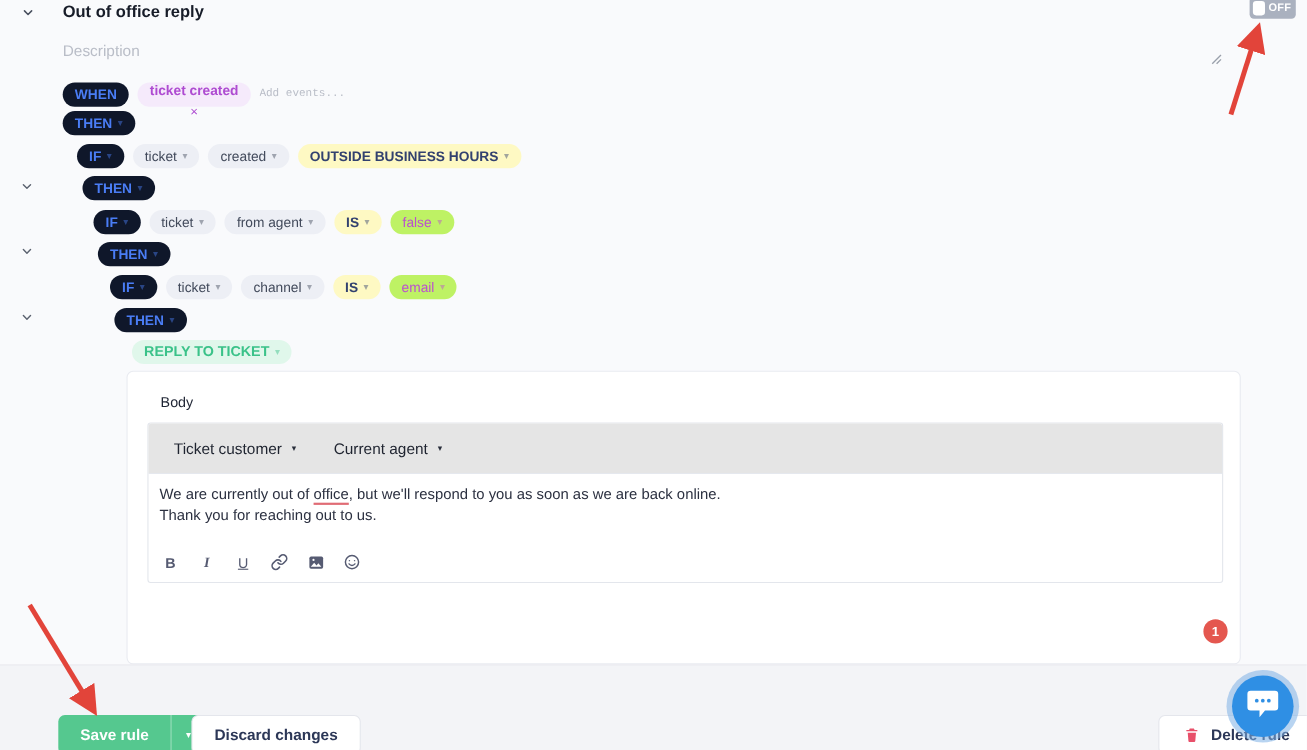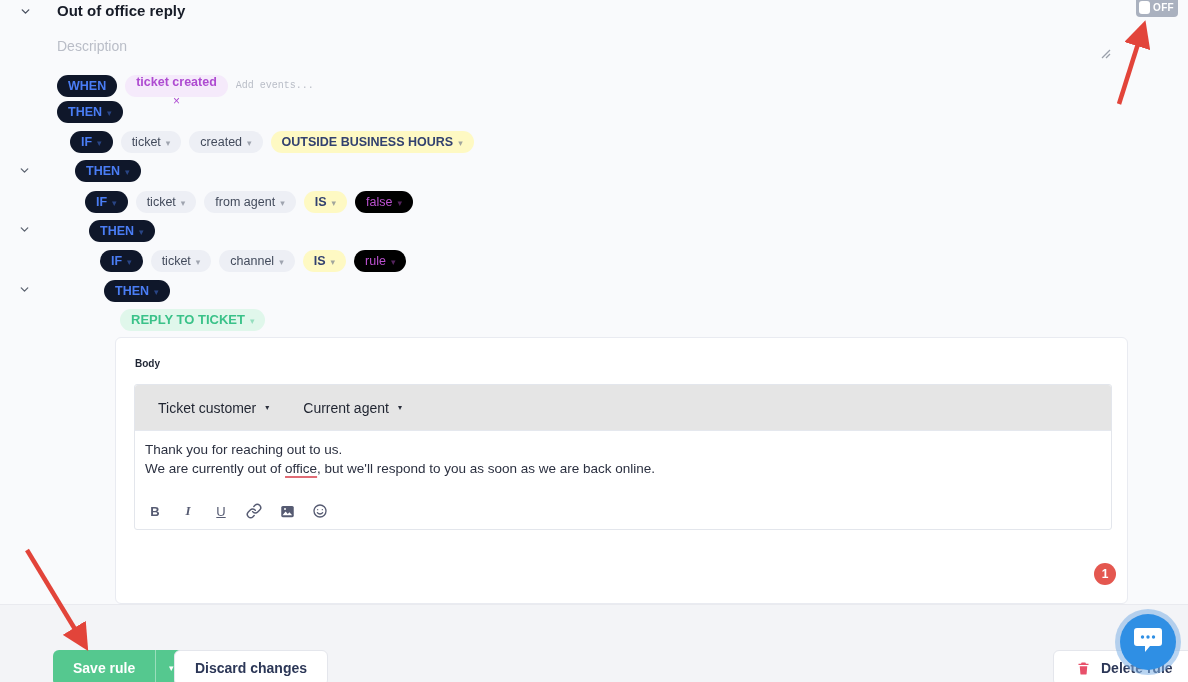--- a/index.html
+++ b/index.html
@@ -32,36 +32,36 @@
   .chip-row { position:absolute; display:flex; align-items:center; gap:8px; height:23px; }
   .chip {
     display:inline-flex; align-items:center; gap:5px; height:22px; padding:0 11px;
     border-radius:13px; font-size:12.5px; font-weight:600; white-space:nowrap; cursor:pointer;
   }
   .chip .caret { font-size:9px; opacity:.45; transform:translateY(.5px); }
   .chip-blue   { color:#4a7df5; background:#0f172a; font-weight:700; }
   .chip-gray   { color:#434b5c; background:#edeff5; font-weight:500; }
   .chip-navy   { color:#32416f; background:#fef9c3; font-weight:700; }
   .chip-purple { color:#ae4bd1; background:#f5eafb; font-weight:600;flex-direction:column; }
-  .chip-pink   { color:#bb50cf; background:#000000; font-weight:500; }
+  .chip-pink   { color:#bb50cf; background:#bef264; font-weight:500; }
   .chip-green  { color:#3ac289; background:#e0f7eb; font-weight:700; font-size:13px; }
   .chip .remove-x { font-size:12px; font-weight:400; cursor:pointer; }
   .add-events {
     border:none; background:transparent; outline:none; width:200px;
     font-family:Liberation Mono, monospace; font-size:10px; color:#3a404e;
   }
   .add-events::placeholder { color:#b9bdc7; }
   .side-chev { left:18px; width:14px; height:14px; cursor:pointer; }
 
   
   .body-card {
     left:115px; top:337px; width:1013px; height:267px; background:#ffffff;
     border:1px solid #e9ebf1; border-radius:6px;
   }
-  .body-label { left:19px; top:20px; position:absolute; font-size:10px; font-weight:700; color:#1e2433; }
+  .body-label { left:30px; top:20px; position:absolute; font-size:13px; font-weight:400; color:#1e2433; }
   .editor-wrap {
     position:absolute; left:18px; top:46px; width:978px; height:146px;
     border:1px solid #e3e6ec; border-radius:3px; background:#ffffff;
   }
   .var-bar {
     height:46px; background:#e5e5e5; border-bottom:1px solid #e5e8ee;
     display:flex; align-items:center; gap:34px; padding:0 23px;
     border-radius:3px 3px 0 0;
   }
   .var-dd { display:flex; align-items:center; gap:9px; font-size:14px; color:#1f2430; cursor:pointer; }
@@ -227,21 +227,21 @@
   </div>
   <div class="chip chip-gray">
     <span>channel</span>
     <span class="caret">▾</span>
   </div>
   <div class="chip chip-navy">
     <span>IS</span>
     <span class="caret">▾</span>
   </div>
   <div class="chip chip-pink">
-    <span>rule</span>
+    <span>email</span>
     <span class="caret">▾</span>
   </div>
 </div>
 
 <div class="abs side-chev" style="top:282px;">
   <svg width="13" height="13" viewBox="0 0 24 24" fill="none" stroke="#5c6370" stroke-width="2.4" stroke-linecap="round" stroke-linejoin="round">
       <path d="M6 9l6 6 6-6"></path>
     </svg>
 </div>
 <div class="chip-row" style="left:104px; top:279px;">
@@ -267,22 +267,22 @@
         <span>Ticket customer</span>
         <span class="dd-caret">▾</span>
       </div>
       <div class="var-dd">
         <span>Current agent</span>
         <span class="dd-caret">▾</span>
       </div>
     </div>
 
     <div class="editor-text">
+      <div><span>We are currently out of </span><span class="misspelled">office</span><span>, but we'll respond to you as soon as we are back online.</span></div>
       <div>Thank you for reaching out to us.</div>
-      <div><span>We are currently out of </span><span class="misspelled">office</span><span>, but we'll respond to you as soon as we are back online.</span></div>
     </div>
 
     <div class="fmt-toolbar">
       <div class="fmt-btn fmt-bold">B</div>
       <div class="fmt-btn fmt-italic">I</div>
       <div class="fmt-btn fmt-underline">U</div>
       <div class="fmt-btn">
         <svg width="16" height="16" viewBox="0 0 24 24" fill="none" stroke="currentColor" stroke-width="2.2" stroke-linecap="round" stroke-linejoin="round">
             <path d="M10 13a5 5 0 0 0 7.54.54l3-3a5 5 0 0 0-7.07-7.07l-1.72 1.71"></path>
             <path d="M14 11a5 5 0 0 0-7.54-.54l-3 3a5 5 0 0 0 7.07 7.07l1.71-1.71"></path>

